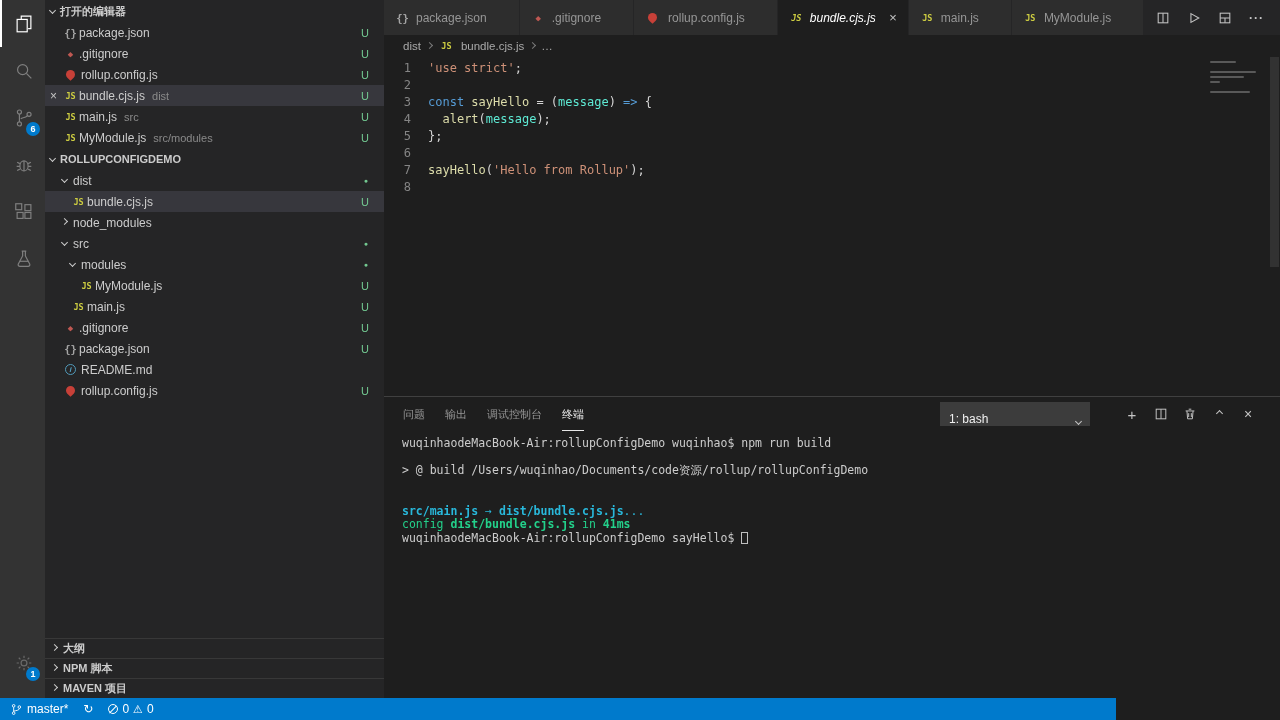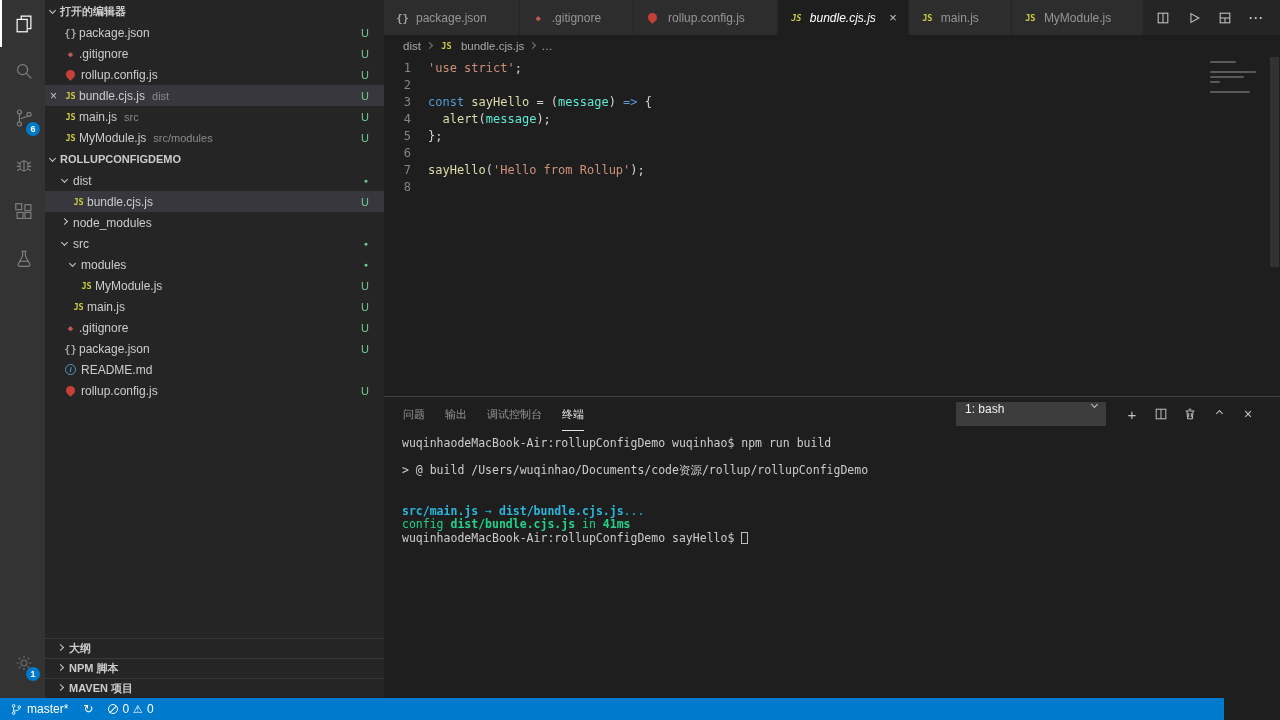--- a/index.html
+++ b/index.html
@@ -43,21 +43,21 @@
     font-family:"DejaVu Sans Mono",monospace}
   .fjs{color:#cbcb41}
   .fjson{color:#a5a5a5;font-size:10.5px}
   .fgit{color:#bf5852;font-size:9px}
   .ficon-rollup{width:9px;height:9px;border-radius:50% 50% 50% 0;background:#c74038;
     flex:none;margin:0 6px 0 4px;transform:rotate(-45deg)}
   .ficon-info{width:11px;height:11px;flex:none;border:1px solid #519aba;border-radius:50%;
     color:#519aba;font-size:8px;font-style:italic;font-weight:bold;text-align:center;
     line-height:9px;margin:0 5px 0 3px}
   .bottom-sections{position:absolute;left:0;bottom:0;width:100%}
-  .bsec{height:20px;display:flex;align-items:center;gap:6px;padding-left:13px;font-size:11px;
+  .bsec{height:20px;display:flex;align-items:center;gap:6px;padding-left:7px;font-size:11px;
     font-weight:bold;color:#cccccc;background:#252526;border-top:1px solid #383838;cursor:pointer}
 
   
   .main{position:absolute;left:384px;top:0;width:896px;height:698px;background:#1e1e1e;
     display:flex;flex-direction:column}
   .tabbar{height:35px;background:#252526;display:flex;align-items:stretch;flex:none}
   .tab{display:flex;align-items:center;padding:0 10px;background:#2d2d2d;border-right:1px solid #252526;
     color:#969696;cursor:pointer;gap:5px}
   .tab.active{background:#1e1e1e;color:#ffffff;font-style:italic}
   .tclose{margin-left:7px;font-size:13px;color:#c5c5c5;visibility:hidden;width:10px;text-align:center}
@@ -85,35 +85,35 @@
   .vscroll{position:absolute;right:1px;top:0;width:9px;height:210px;background:rgba(121,121,121,.22)}
 
   
   .panel{flex:1;background:#1e1e1e;border-top:1px solid #404040;display:flex;flex-direction:column}
   .panel-header{height:34px;flex:none;display:flex;align-items:center;padding:0 25px 0 19px}
   .ptab{font-size:11px;color:#969696;margin-right:20px;cursor:pointer;height:34px;
     line-height:34px;border-bottom:1px solid transparent}
   .ptab.active{color:#e7e7e7;border-bottom:1px solid #e7e7e7}
   .panel-actions{margin-left:auto;display:flex;align-items:center;gap:15px;color:#c5c5c5}
   .term-select{width:150px;height:24px;background:#3c3c3c;color:#f0f0f0;display:flex;
-    align-items:flex-start;padding:0 9px;cursor:pointer;margin-right:4px}
+    align-items:flex-end;padding:0 9px;cursor:pointer;margin-right:20px}
   .term-select .chev{margin-left:auto;color:#c5c5c5}
   .paction{cursor:pointer;display:flex;align-items:center;justify-content:center;min-width:14px}
   .paction svg{width:14px;height:14px;stroke:currentColor;fill:none;stroke-width:1.1}
   .paction.plus{font-size:15px}
   .paction.closex{font-size:14px}
   .terminal{padding:6px 0 0 18px;font-family:"DejaVu Sans Mono",monospace;font-size:11.5px;
     line-height:13.5px;color:#cccccc}
   .tline{white-space:pre;height:13.5px}
   .tok.cyan{color:#29b8db}.tok.green{color:#23d18b}
   .tok.b{font-weight:bold}
   .tok.cursor{display:inline-block;width:7px;height:12px;border:1px solid #bfbfbf;vertical-align:-2px}
 
   
-  .statusbar{position:absolute;left:0;bottom:0;width:1224px;height:22px;background:#007acc;
+  .statusbar{position:absolute;left:0;bottom:0;width:1116px;height:22px;background:#007acc;
     color:#ffffff;display:flex;align-items:center;justify-content:space-between;
     font-size:12px;padding:0 10px}
   .sb-left,.sb-right{display:flex;align-items:center;gap:15px}
   .sb-item{display:flex;align-items:center;gap:4px;cursor:pointer;white-space:nowrap}
   .sb-item svg{stroke:#ffffff;fill:none;stroke-width:1.1}
   .ico-error{width:10px;height:10px;border:1px solid #fff;border-radius:50%;position:relative;display:inline-block}
   .ico-error:after{content:"";position:absolute;left:-1px;top:3.5px;width:10px;height:1px;
     background:#fff;transform:rotate(-45deg)}
   .warnglyph{font-size:11px;line-height:1}
 </style>

